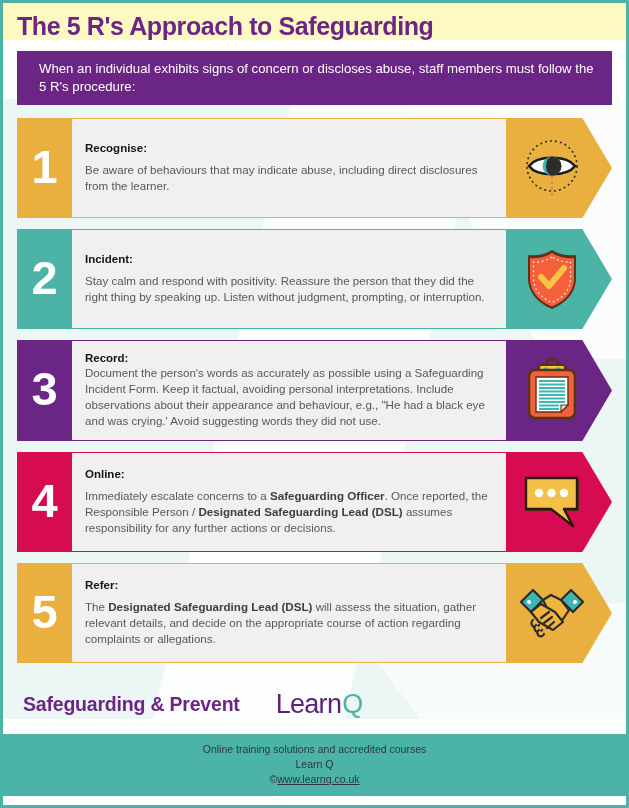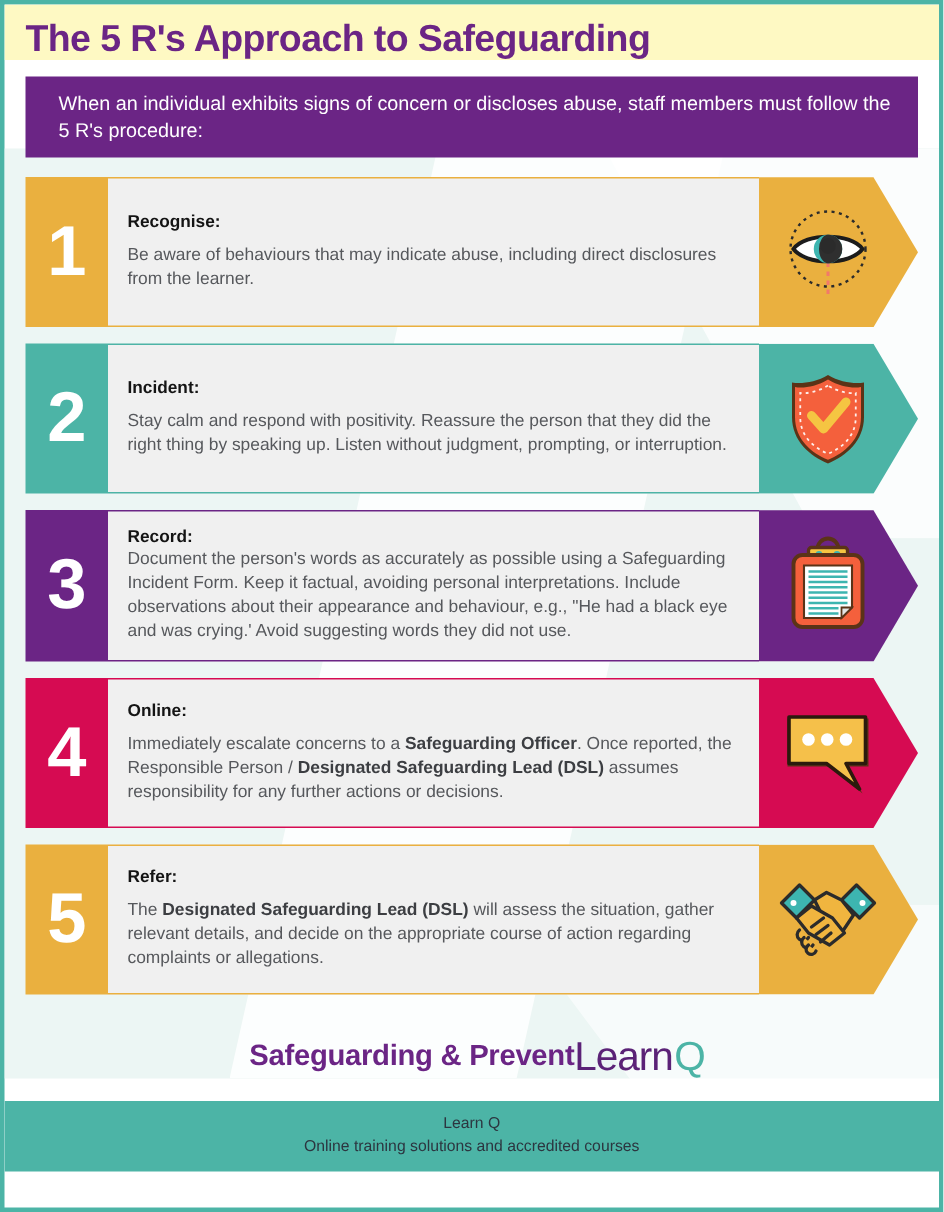--- a/index.html
+++ b/index.html
@@ -151,22 +151,23 @@
   
 
   
   .footer-brand {
     position: relative;
     z-index: 6;
     height: 60px;
     margin-top: 2px;
     display: flex;
     align-items: center;
-    justify-content: center;
-    padding: 0 20px 0 27px;
+    justify-content: flex-start;
+    padding: 0 20px 0 20px;
+    gap: 36px;
   }
   .footer-tagline {
     font-size: 19.5px;
     font-weight: bold;
     color: #6b2585;
     letter-spacing: -0.2px;
   }
   .logo {
     display: flex;
     align-items: center;
@@ -312,17 +313,18 @@
 
   <div class="footer-brand">
     <div class="footer-tagline">Safeguarding &amp; Prevent</div>
     <div class="logo">
       <span class="logo-learn">Learn</span>
       <span class="logo-q">Q</span>
     </div>
   </div>
 
   <div class="footer-bar">
+    <div>Online training solutions and accredited courses</div>
     <div>Learn Q</div>
-    <div>Online training solutions and accredited courses</div>
+    <div class="line-url">©<u>www.learnq.co.uk</u></div>
   </div>
 
 </div>
 
 </body></html>

